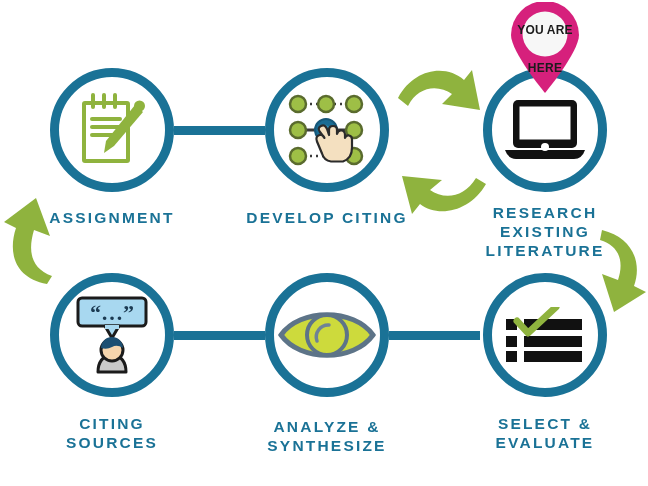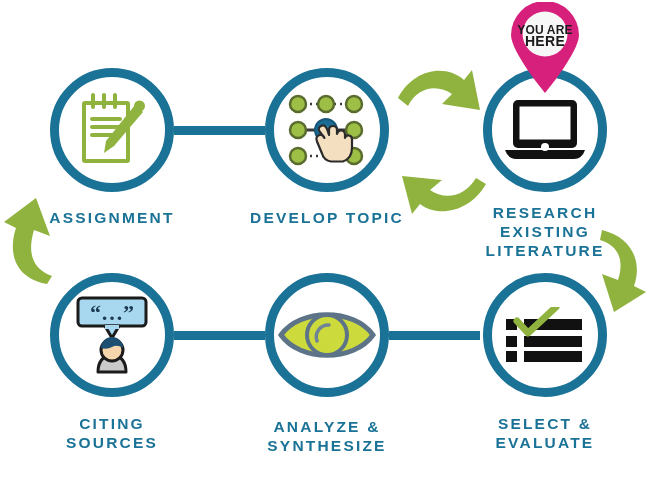--- a/index.html
+++ b/index.html
@@ -20,21 +20,21 @@
     white-space:pre-line;width:230px;left:-115px;
   }
   .conn{position:absolute;background:var(--teal);height:9px;}
   .pin{position:absolute;}
   .pinlabel{
     position:absolute;text-align:center;color:#1b1b1b;
     font-family:"Liberation Sans",sans-serif;font-weight:bold;
     line-height:1.0;width:58px;
   }
   .pl1{font-size:12px;letter-spacing:.2px;}
-  .pl2{font-size:14px;letter-spacing:.3px;}
+  .pl2{font-size:12px;letter-spacing:.3px;margin-top:28px;}
   .arrowsvg{position:absolute;}
   .ico{display:block;}
 </style>
 </head>
 <body style="background: rgb(255, 255, 255);">
 
 <div id="stage">
 
   <div class="conn" id="c0" style="left: 174px; top: 126px; width: 91px;"></div>
   <div class="conn" id="c1" style="left: 174px; top: 331px; width: 91px;"></div>
@@ -98,21 +98,21 @@
           <circle cx="14" cy="68" r="8"></circle>
             <circle cx="70" cy="68" r="8"></circle>
         </g>
         <circle cx="42" cy="42" r="11" fill="#1a6c94" stroke="#16587a" stroke-width="2"></circle>
         <circle cx="42" cy="42" r="4.5" fill="#2f8fb8"></circle>
         <g fill="#f4e0c0" stroke="#2b2b2b" stroke-width="2.2" stroke-linejoin="round">
           <path d="M36 44 q-3 -4 1 -6 q4 -2 6 3 l2 6 v-5 q0 -4 4 -4 q4 0 4 4 v4 q1 -4 4.5 -3.5 q3.5 .5 3.5 4.5 v3 q1 -3 4 -2.5 q3 .5 3 4 v8 q0 11 -9 14 h-12 q-7 -1 -9 -8 l-5 -12 q-2 -5 2.5 -6.5 q3.5 -1 5 3 z"></path>
         </g>
       </svg>
     </div>
-    <div class="label" style="top: 78px;">DEVELOP TOPIC</div>
+    <div class="label" style="top: 78px;">DEVELOP CITING</div>
   </div>
 
   <div class="node" id="n-research" style="left: 545px; top: 130px;">
     <div class="circle"></div>
     <div class="icon-wrap">
       <svg class="ico" width="84" height="64" viewBox="0 0 84 64">
         <rect x="10" y="2" width="64" height="48" rx="5" fill="#111111"></rect>
         <rect x="16.5" y="8.5" width="51" height="33" fill="#ffffff"></rect>
         <path d="M2 52 H82 q-3 9 -11 9 H13 q-8 0 -11 -9 z" fill="#111111"></path>
         <circle cx="42" cy="49" r="4" fill="#ffffff"></circle>

